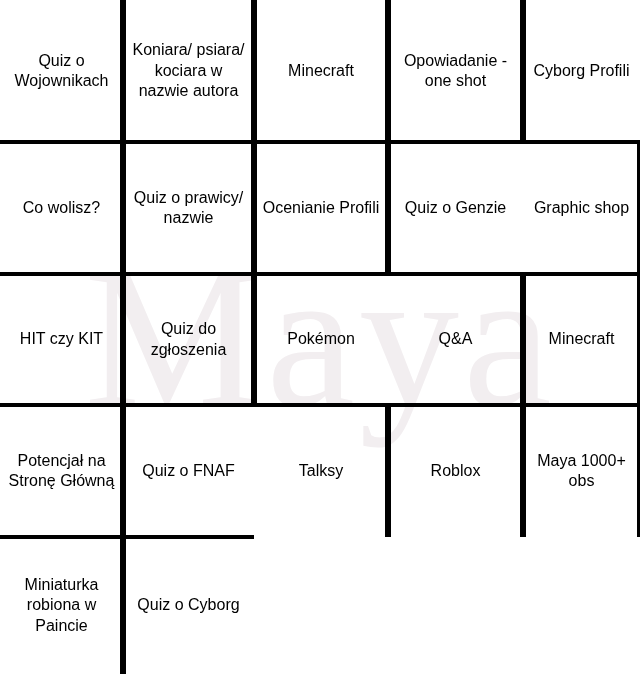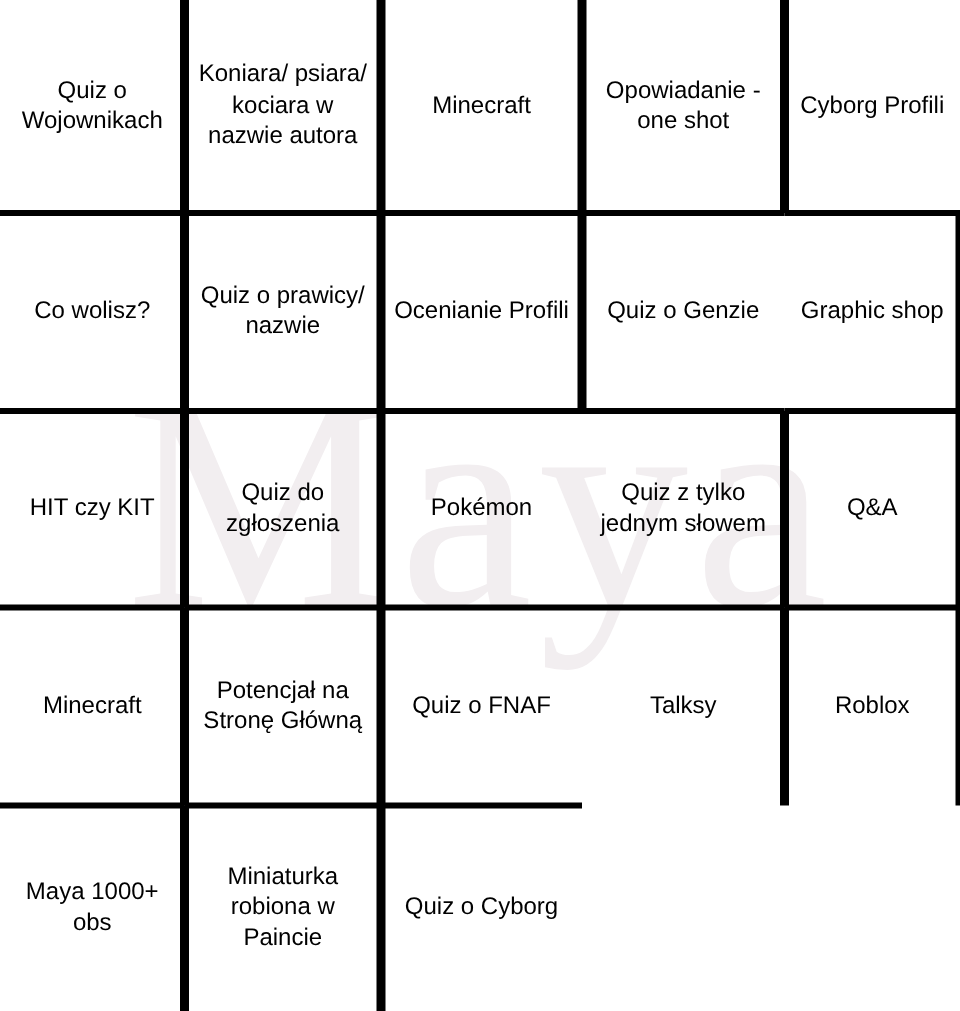--- a/index.html
+++ b/index.html
@@ -122,23 +122,20 @@
       <div class="cell vline-right hline-bottom">
         <span>HIT czy KIT</span>
       </div>
       <div class="cell vline-right hline-bottom">
         <span>Quiz do zgłoszenia</span>
       </div>
       <div class="cell hline-bottom">
         <span>Pokémon</span>
       </div>
       <div class="cell vline-right hline-bottom">
-        <span>Quiz z tylko jednym słowem</span>
-      </div>
-      <div class="cell vline-right hline-bottom">
         <span>Q&amp;A</span>
       </div>
       <div class="cell vline-right hline-bottom">
         <span>Minecraft</span>
       </div>
       <div class="cell vline-right hline-bottom">
         <span>Potencjał na Stronę Główną</span>
       </div>
       <div class="cell hline-bottom">
         <span>Quiz o FNAF</span>

